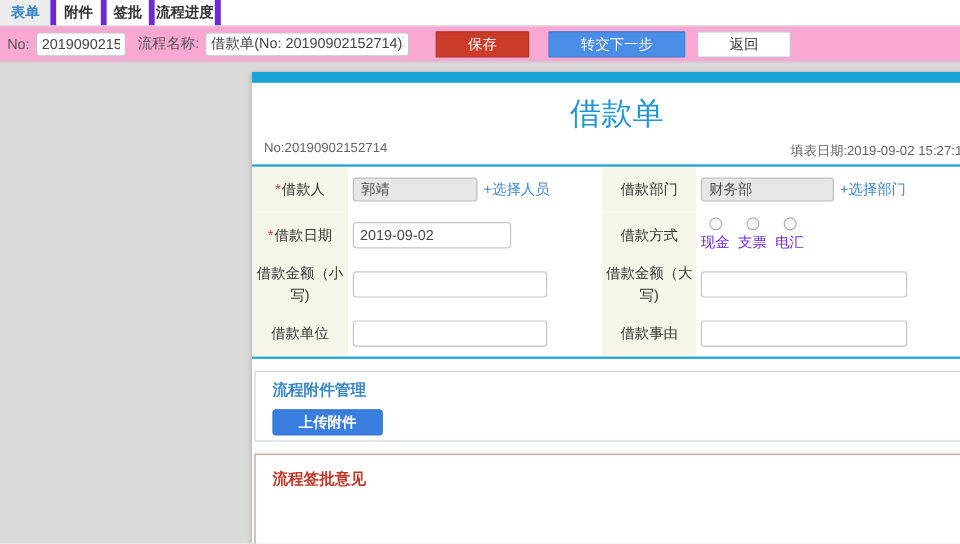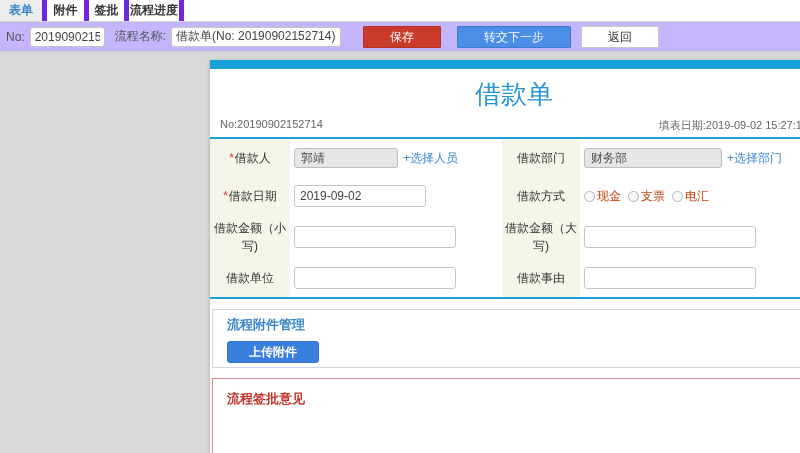--- a/index.html
+++ b/index.html
@@ -8,21 +8,21 @@
 
   
   .tabbar{position:absolute;top:0;left:0;right:0;height:21px;background:#fff;
           border-bottom:1px solid #d3d3d3;display:flex;}
   .tab{box-sizing:border-box;height:21px;line-height:21px;text-align:center;
        font-size:12px;font-weight:bold;color:#333;background:#fff;
        border-right:5px solid #6d28d9;cursor:pointer;}
   .tab.active{color:#3a87c8;background:#ececec;}
 
   
-  .actionbar{position:absolute;top:22px;left:0;right:0;height:29px;background:#c4b5fd;
+  .actionbar{position:absolute;top:22px;left:0;right:0;height:29px;background:#f9a8d4;
              border-bottom:1px solid #cfcfcf;display:flex;align-items:center;
              font-size:12px;color:#555;}
   .lbl{margin-left:6px;white-space:nowrap;}
   .txt{height:18px;border:1px solid #c6c6c6;border-radius:3px;font-size:12px;
        padding:0 4px;color:#444;background:#fff;}
   .btn{height:22px;border-radius:1px;font-size:12px;font-weight:normal;
        padding:0 26px;cursor:pointer;line-height:20px;}
   .btn-save{background:#cb3b2a;color:#fff;border:1px solid #b23224;margin-left:22px;}
   .btn-next{background:#4a8ee8;color:#fff;border:1px solid #3d7ccc;margin-left:16px;}
   .btn-back{background:#fff;color:#333;border:1px solid #c8c8c8;margin-left:10px;}
@@ -42,21 +42,21 @@
   .cell.label{background:#f6f6e8;justify-content:center;text-align:center;
               font-size:12px;color:#333;padding:4px 2px;line-height:1.5;}
   .cell.field{background:#fff;padding:0 4px;gap:5px;font-size:12px;}
   .req{color:#d43f3a;margin-right:1px;}
   .ro-input{background:#e6e6e6;border:1px solid #bdbdbd;border-radius:3px;height:20px;
             display:flex;align-items:center;padding:0 6px;color:#4a4a4a;box-sizing:border-box;}
   .in{height:22px;border:1px solid #c6c6c6;border-radius:3px;font-size:12px;
       padding:0 5px;color:#444;box-sizing:border-box;background:#fff;}
   .link{color:#3a87d0;font-size:12px;text-decoration:none;cursor:pointer;white-space:nowrap;}
   .radio-group{display:flex;align-items:center;gap:7px;}
-  .radio-opt{display:flex;align-items:center;gap:2px;color:#c2410c;font-size:12px;cursor:pointer;}
+  .radio-opt{display:flex;align-items:center;gap:2px;color:#6d28d9;font-size:12px;cursor:pointer;flex-direction:column;}
   .radio-circle{width:11px;height:11px;border:1px solid #b3b3b3;border-radius:50%;
                 background:#f7f7f7;box-sizing:border-box;}
 
   
   .attach-box{margin:10px 2px 0 2px;border:1px solid #ccd7dd;padding:7px 14px 2px;}
   .sec-blue{color:#3a87c8;font-weight:bold;font-size:13px;line-height:16px;}
   .alert-warn{margin-top:9px;background:#fbf4dd;border:1px solid #efe4c6;border-radius:2px;
               padding:4px 10px 4px 18px;font-size:12px;color:#555;line-height:14px;}
   .btn-upload{margin-top:8px;margin-bottom:2px;background:#3a7fe0;color:#fff;border:1px solid #3371cc;
               border-radius:3px;height:22px;font-size:12px;font-weight:bold;padding:0 21px;cursor:pointer;}
@@ -100,21 +100,21 @@
       <span><span class="req">*</span><span>借款人</span></span>
     </div>
     <div class="cell field">
       <div class="ro-input" style="width:104px">郭靖</div>
       <a class="link">+选择人员</a>
     </div>
     <div class="cell label">
       <span>借款部门</span>
     </div>
     <div class="cell field">
-      <div class="ro-input" style="width:138px">财务部</div>
+      <div class="ro-input" style="width:111px">财务部</div>
       <a class="link">+选择部门</a>
     </div>
 
     <div class="cell label">
       <span><span class="req">*</span><span>借款日期</span></span>
     </div>
     <div class="cell field">
       <input class="in" style="width: 132px;" value="2019-09-02">
     </div>
     <div class="cell label">

